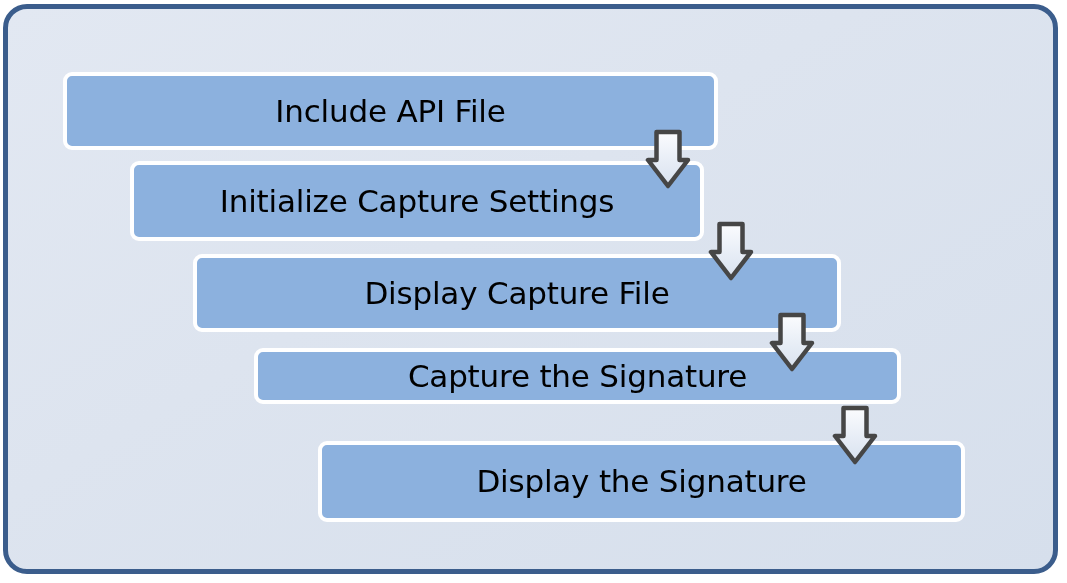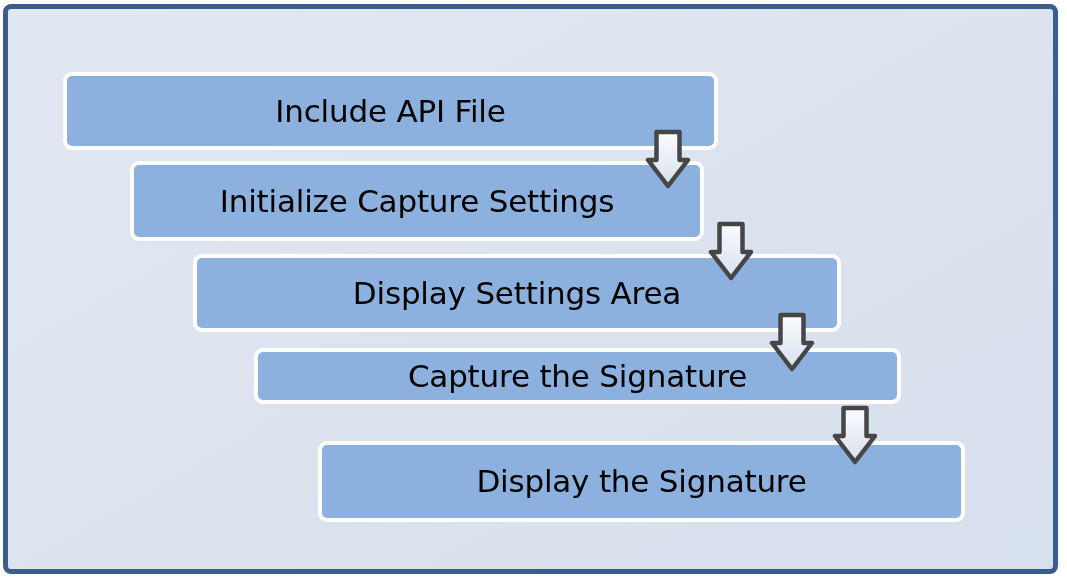--- a/index.html
+++ b/index.html
@@ -24,21 +24,21 @@
 
   
   .frame {
     position: absolute;
     left: 3px;
     top: 4px;
     width: 1055px;
     height: 570px;
     box-sizing: border-box;
     border: 5px solid #3b5d8c;
-    border-radius: 8px;
+    border-radius: 24px;
     background: linear-gradient(150deg, #e2e8f2 0%, #dde4ef 42%, #d6dfec 100%);
     text-decoration: underline;
   }
 
   
   .step {
     position: absolute;
     box-sizing: border-box;
     background: #8cb1de;
     border: 4px solid #ffffff;
@@ -89,21 +89,21 @@
 
     <div class="step step-1">
       <span class="step-label">Include API File</span>
     </div>
 
     <div class="step step-2">
       <span class="step-label">Initialize Capture Settings</span>
     </div>
 
     <div class="step step-3">
-      <span class="step-label">Display Settings Area</span>
+      <span class="step-label">Display Capture File</span>
     </div>
 
     <div class="step step-4">
       <span class="step-label">Capture the Signature</span>
     </div>
 
     <div class="step step-5">
       <span class="step-label">Display the Signature</span>
     </div>
 

